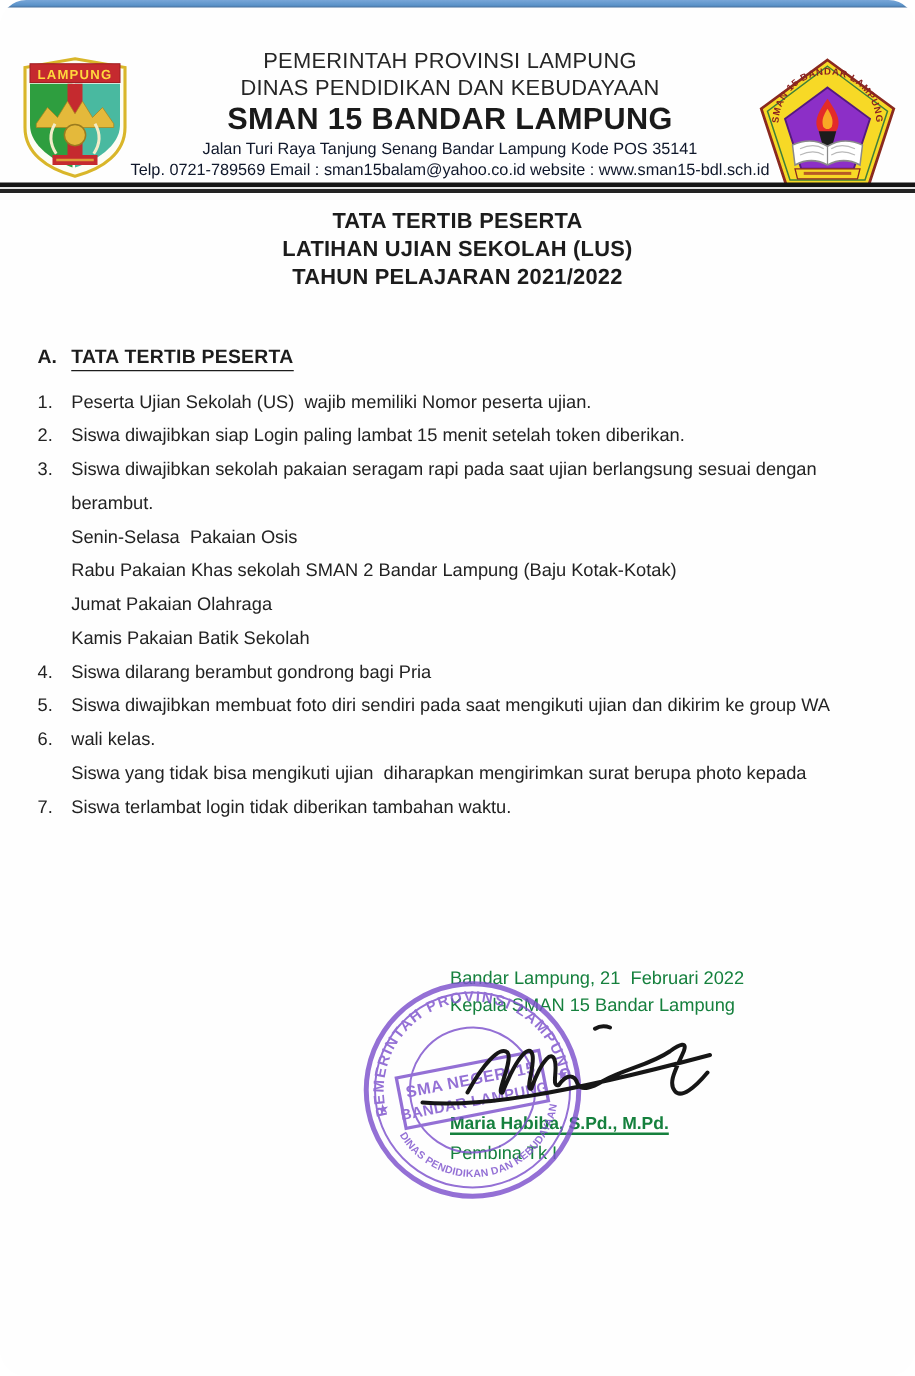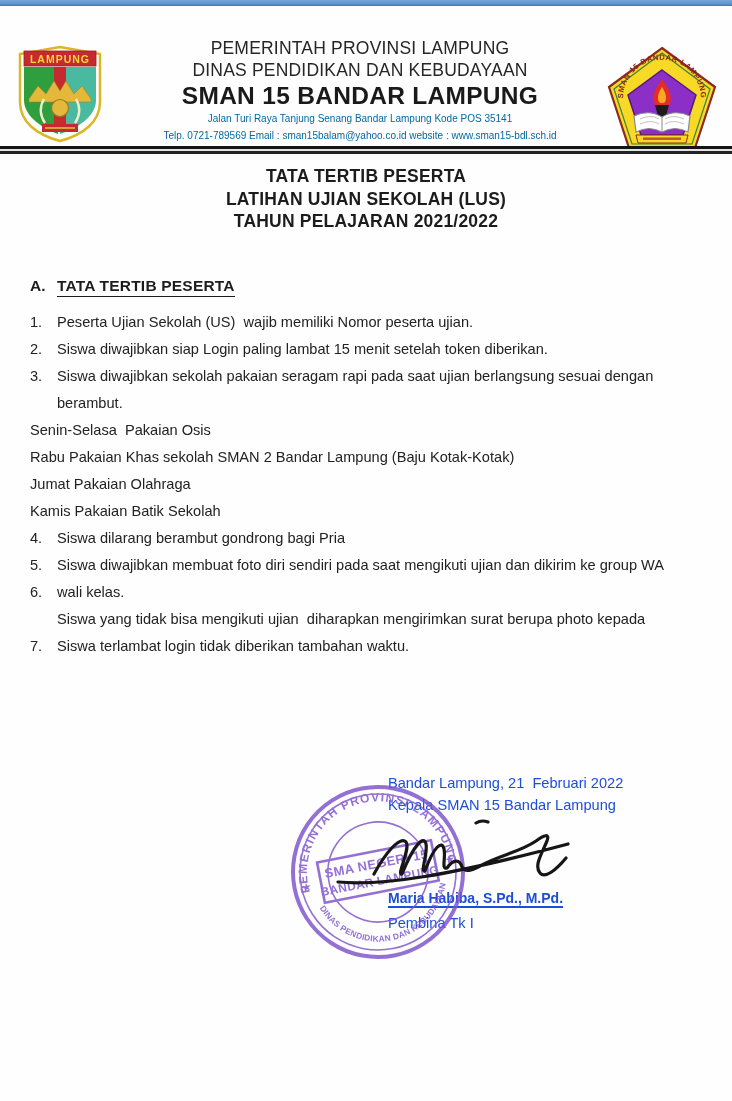--- a/index.html
+++ b/index.html
@@ -1,28 +1,28 @@
 <!DOCTYPE html>
 <html><head>
 <meta charset="utf-8">
 <style>
   * { margin:0; padding:0; box-sizing:border-box; }
   body { background:#ffffff; font-family:"Liberation Sans", sans-serif; }
   #page {
     position:relative; width:732px; height:1101px; background:#fefefe;
-    color:#1f1f1f; overflow:hidden; margin:0 auto;
+    color:#1f1f1f; overflow:hidden; margin:0 auto;border-radius:21px;
   }
   .top-bar { position:absolute; top:0; left:0; width:732px; height:6px;
     background:linear-gradient(to bottom,#79a6d8 0%,#5b93c9 70%,#466f9d 100%); }
 
   
   .letterhead-text { position:absolute; top:37px; left:100px; width:520px; text-align:center; }
   .lh-line1, .lh-line2 { font-size:17.5px; line-height:22px; letter-spacing:0.2px; color:#262626; }
   .lh-school { font-size:24.5px; line-height:29px; font-weight:700; letter-spacing:0.3px; color:#1a1a1a; }
-  .lh-address, .lh-contact { font-size:10px; line-height:17px; color:#0369a1; }
+  .lh-address, .lh-contact { font-size:13px; line-height:17px; color:#0f172a; }
   .logo { position:absolute; }
   .logo-left { top:44px; left:14px; }
   .logo-right { top:46px; left:606px; }
   .divider { position:absolute; top:146px; left:0; width:732px; height:9px;
     background:linear-gradient(to bottom,#141414 0 38%,#e3e3e3 38% 58%,#232323 58% 92%,#ffffff 92% 100%); }
 
   
   .doc-title { position:absolute; top:165px; left:0; width:732px; text-align:center;
     font-size:17.5px; font-weight:700; line-height:22.5px; letter-spacing:0.2px; color:#1c1c1c; }
 
@@ -32,24 +32,24 @@
   .section-letter { width:27px; }
   .section-title { border-bottom:1.8px solid #1c1c1c; padding-bottom:1px; letter-spacing:0.2px; }
 
   
   .rules { position:absolute; top:309px; left:30px; width:684px;
     font-size:14.6px; line-height:27px; color:#222; }
   .rule-row { display:flex; }
   .rule-num { width:27px; flex:0 0 27px; }
   .rule-lines { flex:1; }
   .rule-line, .sub-line { white-space:pre; }
-  .sub-lines { }
-
-  
-  .sig-block { position:absolute; left:388px; top:772px; width:330px; font-size:14.6px; color:#1d4ed8; }
+  .sub-lines { margin-left:27px; }
+
+  
+  .sig-block { position:absolute; left:360px; top:772px; width:330px; font-size:14.6px; color:#15803d; }
   .sig-place-date, .sig-role { line-height:22px; white-space:pre; }
   .sig-gap { height:70px; }
   .sig-name { font-size:14px; font-weight:700; line-height:24px;
     text-decoration:underline; text-decoration-thickness:1.6px; text-underline-offset:3px; }
   .sig-rank, .sig-nip { line-height:26px; }
 
   .stamp-svg { position:absolute; left:283px; top:777px; opacity:0.82; }
   .signature-svg { position:absolute; left:328px; top:810px; }
 </style>
 </head>

